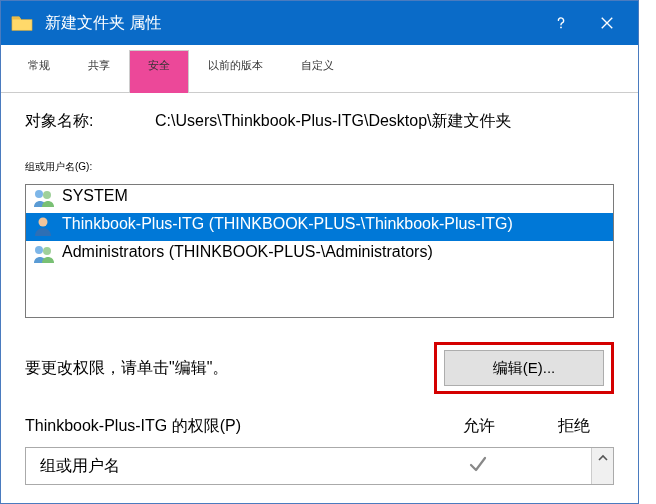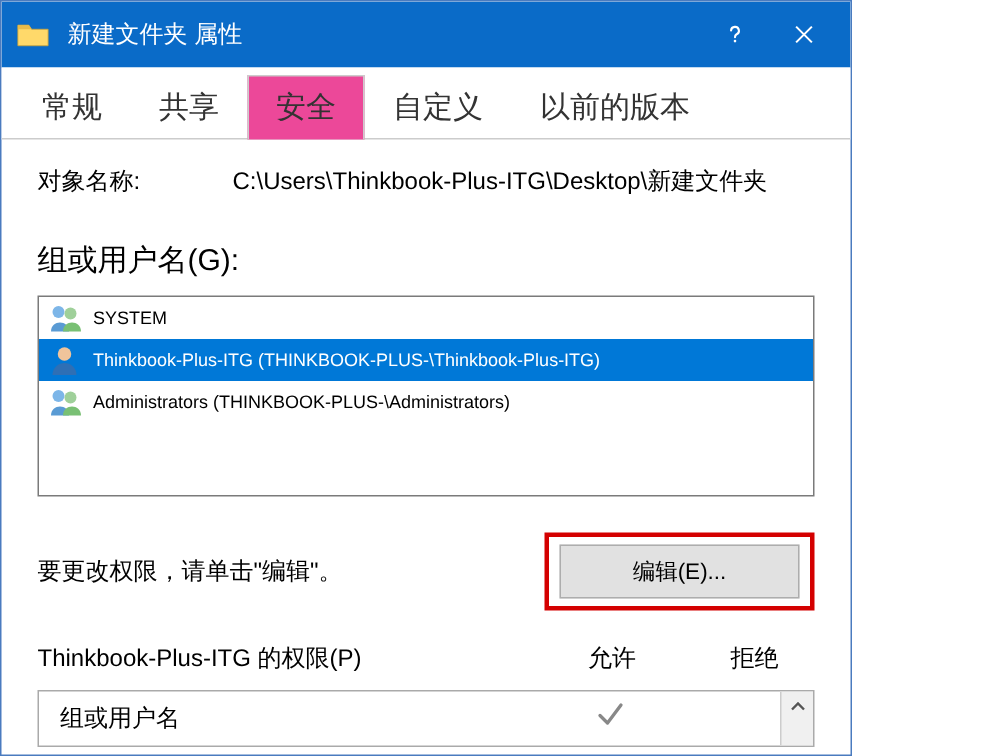--- a/index.html
+++ b/index.html
@@ -4,21 +4,21 @@
 <style>
   * { box-sizing: border-box; }
   body {
     margin: 0;
     font-family: "Microsoft YaHei", "Segoe UI", sans-serif;
     font-size: 14px;
     background: #fff;
     color: #000;
   }
   .window {
-    width: 568px;
+    width: 639px;
     height: 504px;
     border: 1px solid #4a7bbf;
     background: #fff;
     overflow: hidden;
   }
   .titlebar {
     height: 44px;
     background: #0a6bc8;
     color: #fff;
     display: flex;
@@ -41,22 +41,22 @@
   .win-btn svg { width: 14px; height: 14px; }
   .tabbar {
     display: flex;
     align-items: flex-end;
     border-bottom: 1px solid #ccc;
     padding: 12px 8px 0 8px;
     height: 48px;
     background: #fff;
   }
   .tab {
-    padding: 7px 18px 8px 18px;
-    font-size: 20px;
+    padding: 7px 18px 20px 18px;
+    font-size: 11px;
     color: #333;
     border: 1px solid transparent;
     border-bottom: none;
     margin-bottom: -1px;
     cursor: default;
   }
   .tab.active {
     border-color: #ccc;
     background: #ec4899;
   }
@@ -64,35 +64,34 @@
     padding: 18px 24px 0 24px;
   }
   .row-obj {
     display: flex;
     font-size: 16px;
     margin-bottom: 28px;
   }
   .row-obj .lbl { width: 130px; }
   .row-obj .val { flex: 1; }
   .groups-label {
-    font-size: 20px;
+    font-size: 10px;
     margin-bottom: 10px;
   }
   .listbox {
     border: 1px solid #7a7a7a;
     height: 134px;
     overflow: hidden;
     background: #fff;
     margin-bottom: 24px;
   }
   .listrow {
     display: flex;
-    align-items: center;
     padding: 2px 6px;
-    font-size: 12px;
+    font-size: 16px;
     height: 28px;
   }
   .listrow.selected {
     background: #0078d7;
     color: #fff;
   }
   .listrow .picon {
     width: 24px; height: 22px;
     margin-right: 6px;
     flex-shrink: 0;
@@ -176,22 +175,22 @@
             <path d="M2 2 L14 14 M14 2 L2 14" stroke="#fff" stroke-width="1.6"></path>
           </svg>
       </div>
     </div>
   </div>
 
   <div class="tabbar">
     <div class="tab">常规</div>
     <div class="tab">共享</div>
     <div class="tab active">安全</div>
+    <div class="tab">以前的版本</div>
     <div class="tab">自定义</div>
-    <div class="tab">以前的版本</div>
   </div>
 
   <div class="content">
 
     <div class="row-obj">
       <span class="lbl">对象名称:</span>
       <span class="val">C:\Users\Thinkbook-Plus-ITG\Desktop\新建文件夹</span>
     </div>
 
     <div class="groups-label">组或用户名(G):</div>

